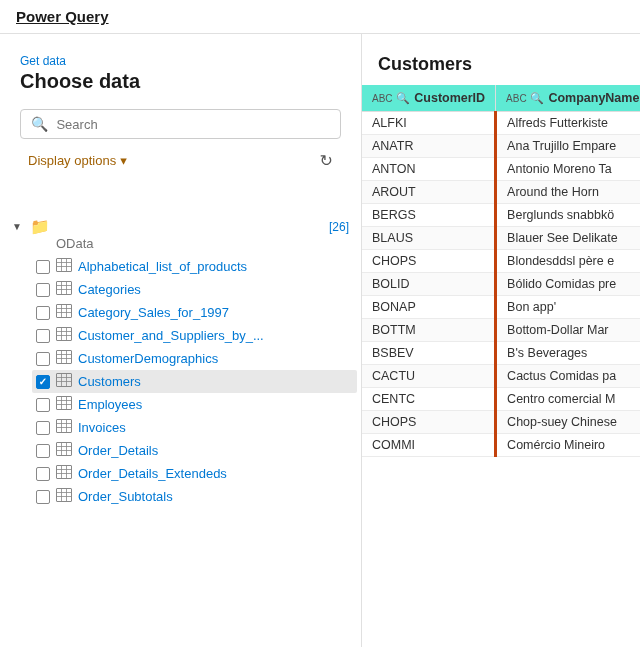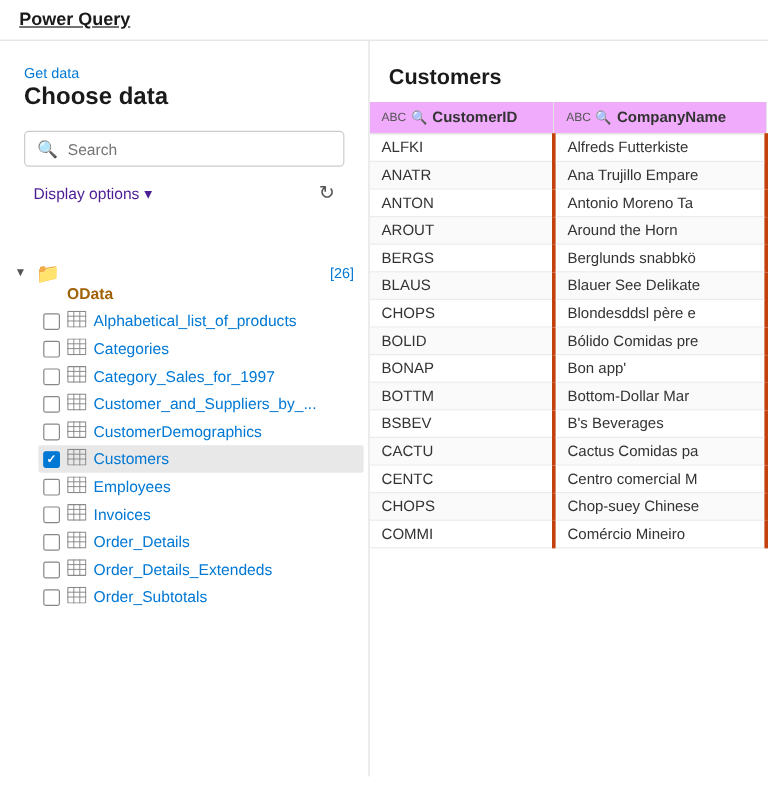--- a/index.html
+++ b/index.html
@@ -24,21 +24,21 @@
       text-decoration: underline;
     }
 
     .main-container {
       display: flex;
       height: calc(654px - 41px);
     }
 
     
     .left-panel {
-      width: 308px;
+      width: 362px;
       border-right: 1px solid #e0e0e0;
       display: flex;
       flex-direction: column;
       padding: 0;
     }
 
     .left-panel-header {
       padding: 20px 20px 12px 20px;
     }
 
@@ -85,21 +85,21 @@
       align-items: center;
       justify-content: space-between;
       padding: 0 4px 12px 4px;
     }
 
     .display-options-btn {
       display: flex;
       align-items: center;
       gap: 4px;
       font-size: 13px;
-      color: #4c1d95;
+      color: #a16207;
       cursor: pointer;
       background: none;
       border: none;
       padding: 2px 4px;
     }
 
     .refresh-btn {
       background: none;
       border: none;
       cursor: pointer;
@@ -132,22 +132,22 @@
       color: #555;
       width: 12px;
     }
 
     .folder-icon {
       color: #f0c040;
       font-size: 16px;
     }
 
     .odata-label {
-      font-weight: 700;
-      color: #a16207;
+      font-weight: 400;
+      color: #737373;
       flex: 1;
       margin-top: 34px;
     }
 
     .odata-count {
       color: #0078d4;
       font-size: 12px;
     }
 
     .tree-items {
@@ -219,21 +219,21 @@
       overflow: auto;
     }
 
     .data-table {
       border-collapse: collapse;
       width: 100%;
       font-size: 12.5px;
     }
 
     .data-table thead th {
-      background: #f0abfc;
+      background: #5eead4;
       border-bottom: 1px solid #ddd;
       border-right: 1px solid #ddd;
       padding: 6px 10px;
       text-align: left;
       font-weight: 600;
       white-space: nowrap;
       position: sticky;
       top: 0;
       z-index: 1;
     }

